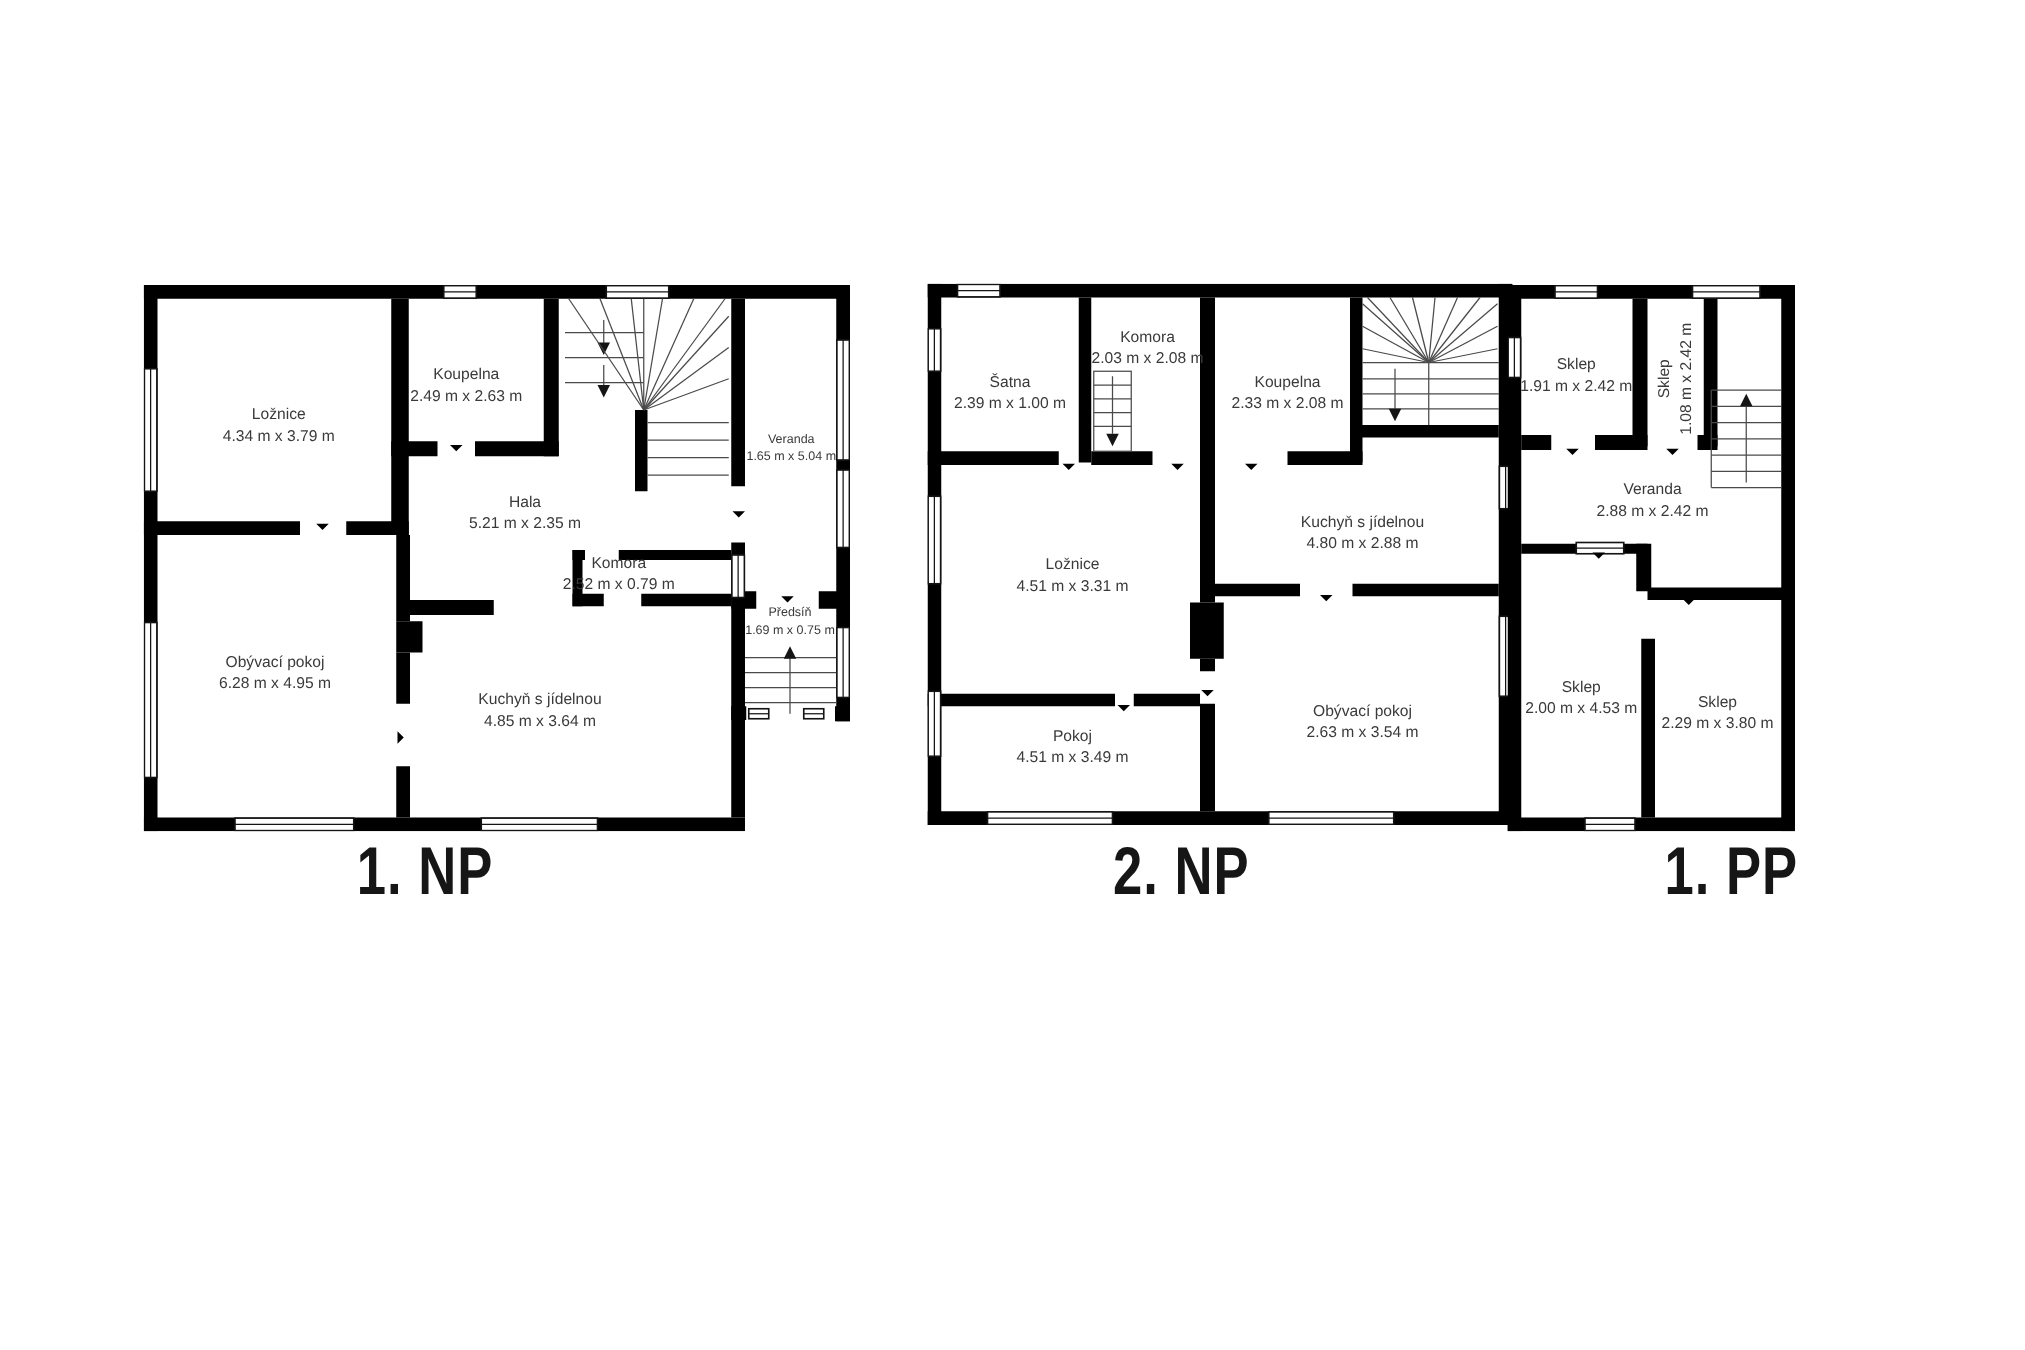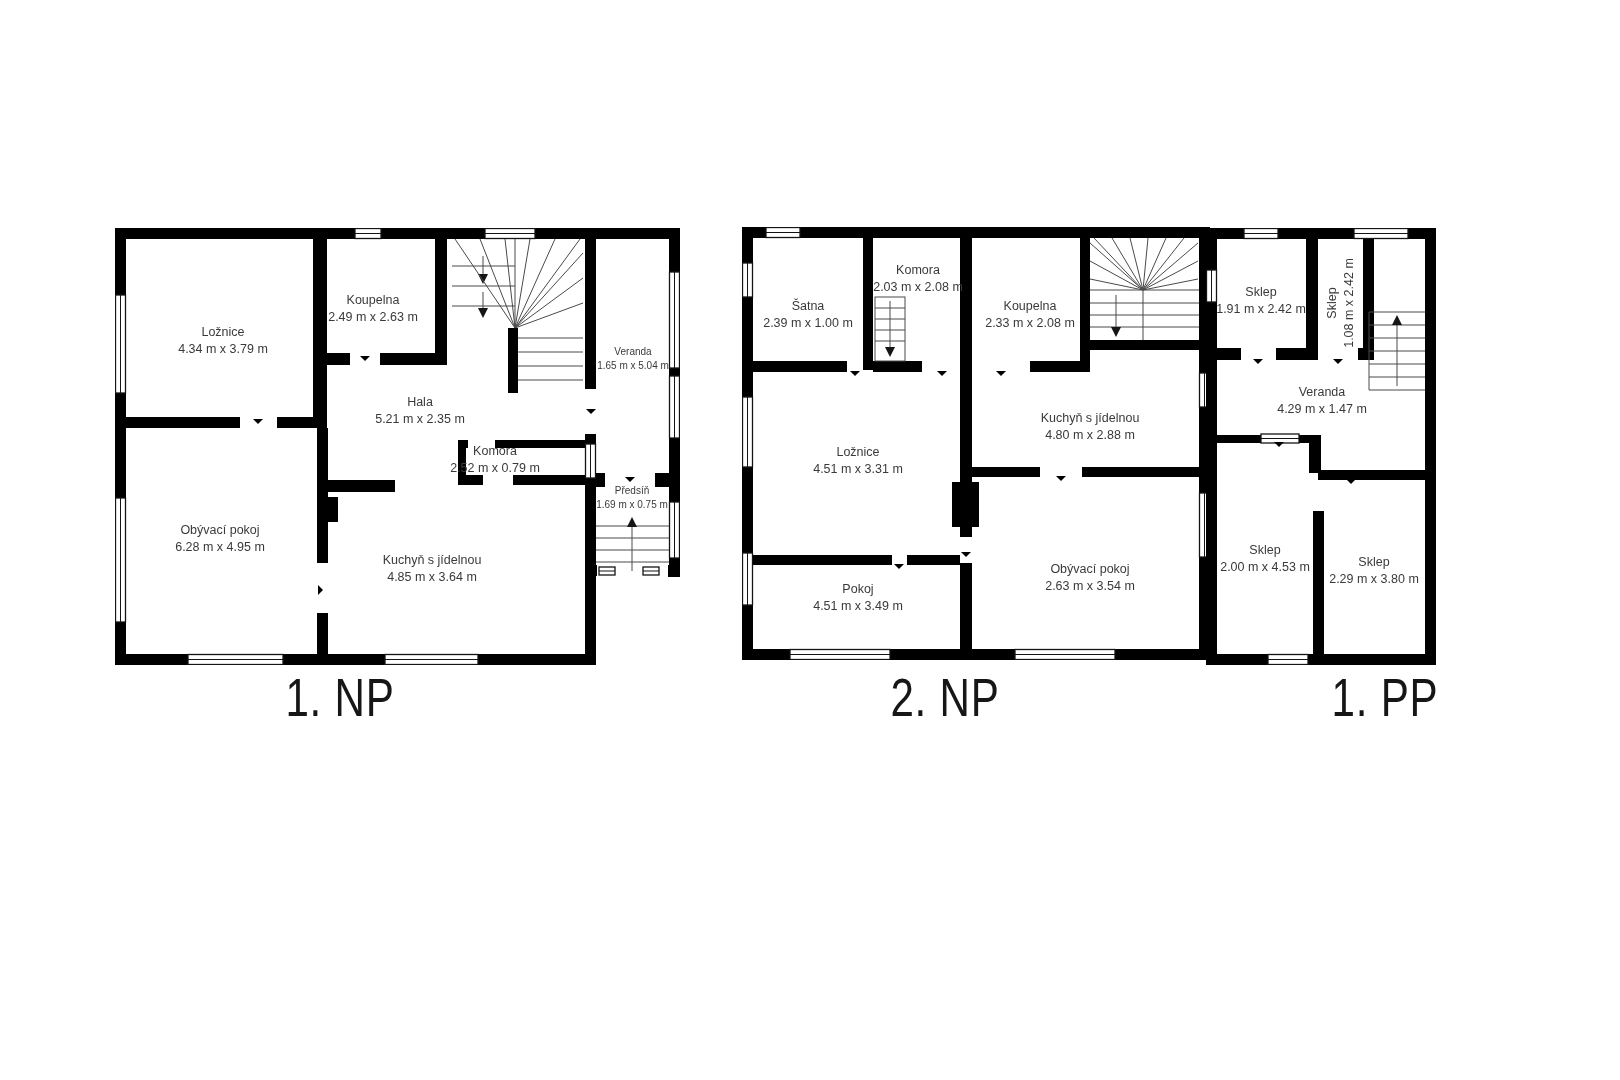--- a/index.html
+++ b/index.html
@@ -16,21 +16,21 @@
   .ah{fill:#151515;stroke:none}
   .tick{fill:#000000}
   .rlabel{
     position:absolute;transform:translate(-50%,-50%);text-align:center;
     color:#3a3a3a;font-size:12.5px;line-height:16.5px;white-space:nowrap;z-index:2;
   }
   .rlabel.small{font-size:10px;line-height:14px}
   .rlabel.rot{transform:translate(-50%,-50%) rotate(-90deg)}
   .ftitle{
     position:absolute;top:670px;transform:translateX(-50%);
-    color:#161616;font-size:54px;font-weight:400;line-height:1;z-index:2;
+    color:#161616;font-size:54px;font-weight:700;line-height:1;z-index:2;
   }
   .ftitle span{display:inline-block;transform:scaleX(0.78);letter-spacing:1px}
 </style>
 </head>
 <body>
 
 <div class="plan" style="left:115px;top:228px;width:565px;height:437px">
   <svg width="565" height="437" viewBox="0 0 565 437">
 
     <g>
@@ -379,21 +379,21 @@
   <div class="rlabel" style="left:55px;top:72px">
     <div>Sklep</div>
     <div>1.91 m x 2.42 m</div>
   </div>
   <div class="rlabel rot" style="left:134px;top:75px">
     <div>Sklep</div>
     <div>1.08 m x 2.42 m</div>
   </div>
   <div class="rlabel" style="left:116px;top:172px">
     <div>Veranda</div>
-    <div>4.29 m x 1.47 m</div>
+    <div>2.88 m x 2.42 m</div>
   </div>
   <div class="rlabel" style="left:59px;top:330px">
     <div>Sklep</div>
     <div>2.00 m x 4.53 m</div>
   </div>
   <div class="rlabel" style="left:168px;top:342px">
     <div>Sklep</div>
     <div>2.29 m x 3.80 m</div>
   </div>
 </div>

